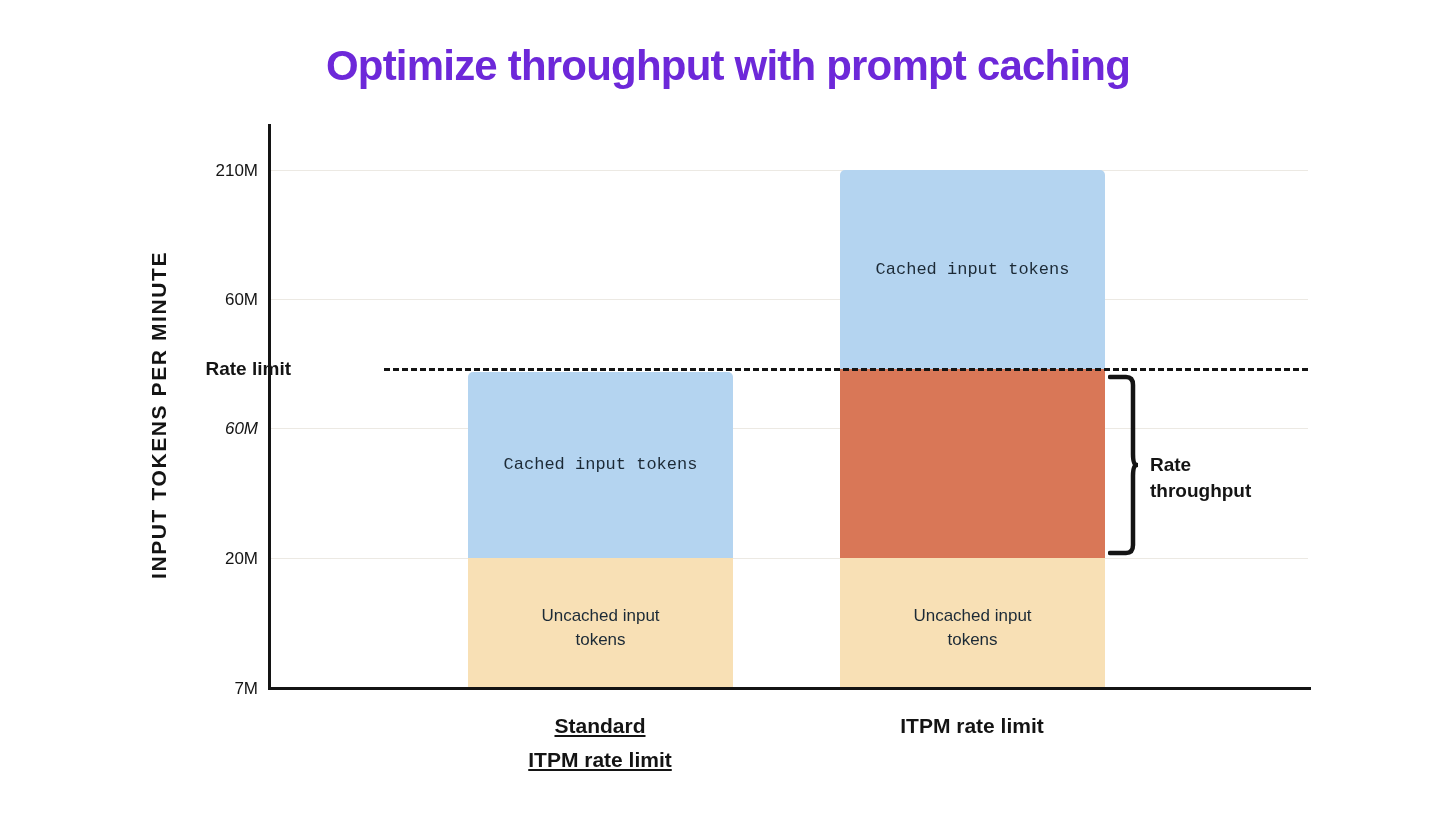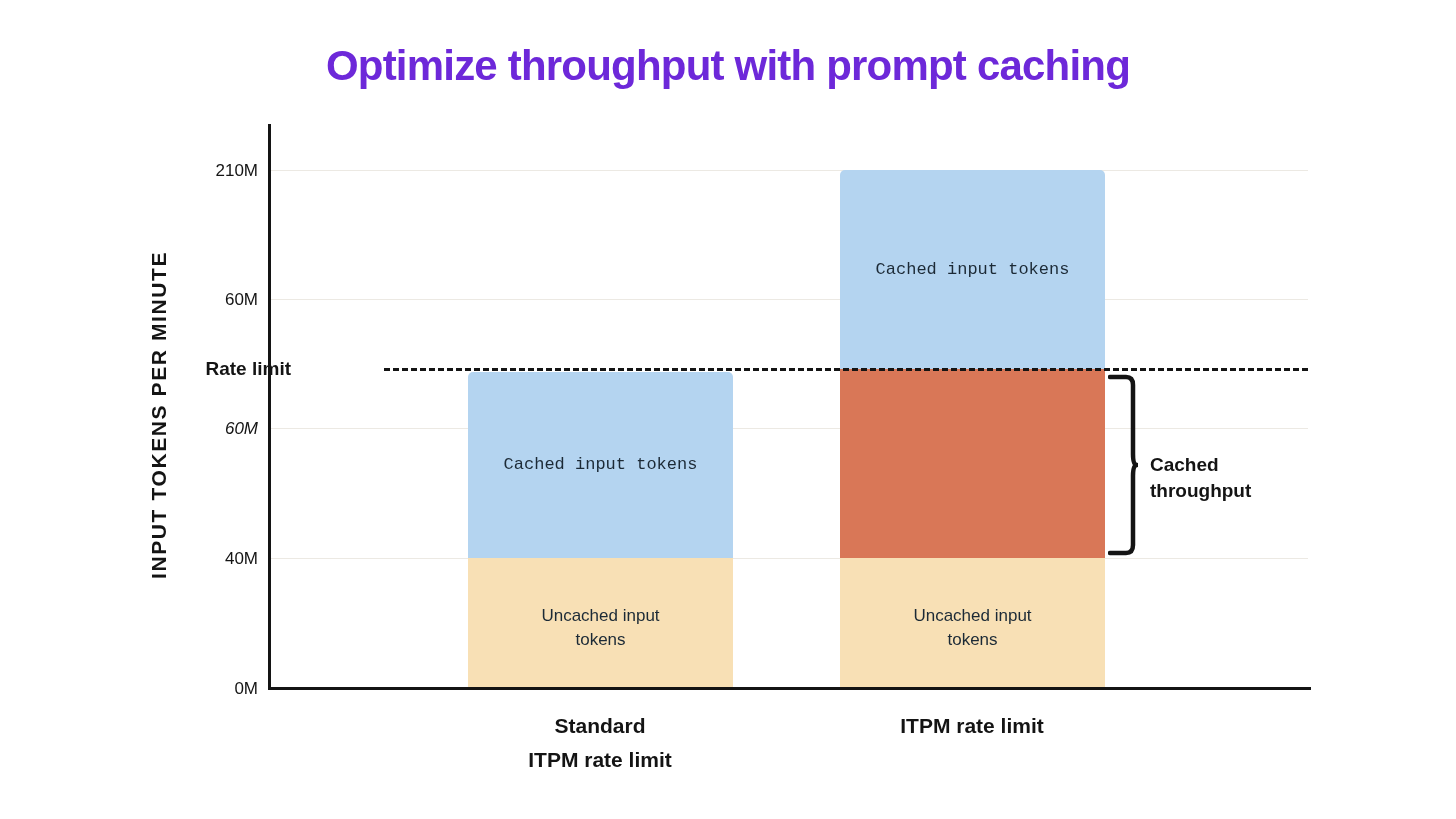--- a/index.html
+++ b/index.html
@@ -182,22 +182,22 @@
   <div class="y-axis-title">INPUT TOKENS PER MINUTE</div>
 
   <div class="gridline" style="top:170px;"></div>
   <div class="gridline" style="top:299px;"></div>
   <div class="gridline" style="top:428px;"></div>
   <div class="gridline" style="top:558px;"></div>
 
   <div class="ytick-label" style="top:161px;">210M</div>
   <div class="ytick-label" style="top:290px;">60M</div>
   <div class="ytick-label" style="top:419px;font-style:italic;">60M</div>
-  <div class="ytick-label" style="top:549px;">40M</div>
-  <div class="ytick-label" style="top:679px;">0M</div>
+  <div class="ytick-label" style="top:549px;">20M</div>
+  <div class="ytick-label" style="top:679px;">7M</div>
 
   <div class="bar-seg top" style="left:468px; top:372px; width:265px; height:186px; background:#b4d4f0;">
     <div class="seg-label" style="top:81px;">Cached input tokens</div>
   </div>
 
   <div class="bar-seg" style="left:468px; top:558px; width:265px; height:130px; background:#f8e0b5;">
     <div class="seg-label" style="top:46px;">Uncached input</div>
     <div class="seg-label" style="top:70px;">tokens</div>
   </div>
 
@@ -213,28 +213,28 @@
   </div>
 
   <div class="ratelimit-line"></div>
   <div class="ratelimit-label">Rate limit</div>
 
   <svg class="bracket" viewBox="0 0 30 182" preserveAspectRatio="none">
     <path d="M 2 3 L 18 3 Q 25 3 25 11 L 25 80 Q 25 91 29 91 Q 25 91 25 102 L 25 171 Q 25 179 18 179 L 2 179" fill="none" stroke="#141414" stroke-width="4.5" stroke-linecap="round" stroke-linejoin="round"></path>
   </svg>
 
   <div class="annot-label">
-    <span>Cached</span><br>
+    <span>Rate</span><br>
     <span>throughput</span>
   </div>
 
   <div class="axis-line-y"></div>
   <div class="axis-line-x"></div>
 
-  <div class="xcat" style="left:450px;">
+  <div class="xcat" style="left:450px;text-decoration:underline;">
     <span class="l1">Standard</span>
     <span class="l2">ITPM rate limit</span>
   </div>
 
   <div class="xcat" style="left:822px;">
     <span class="l2">ITPM rate limit</span>
   </div>
 
 </div>
 

